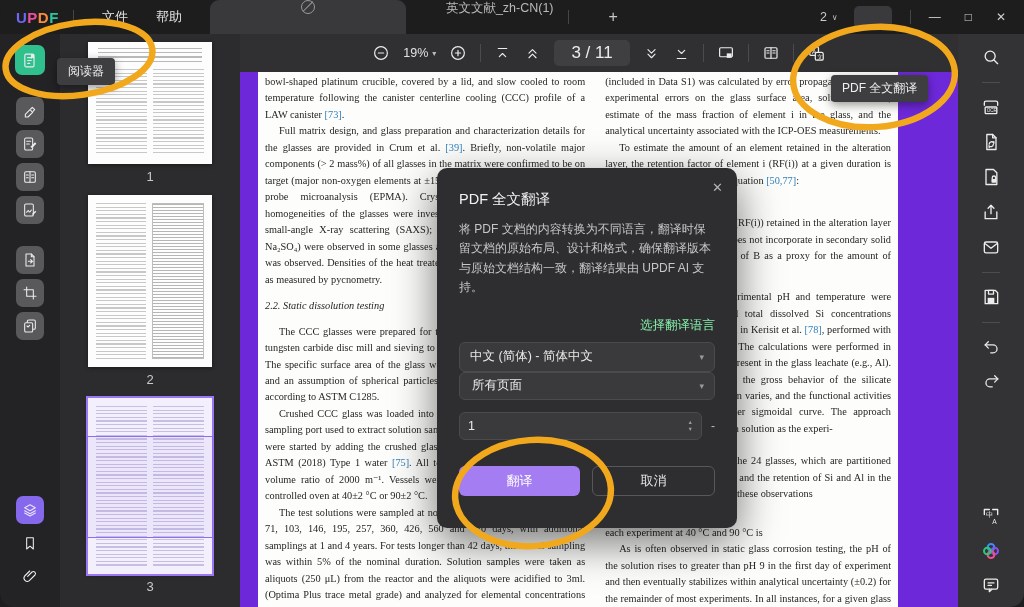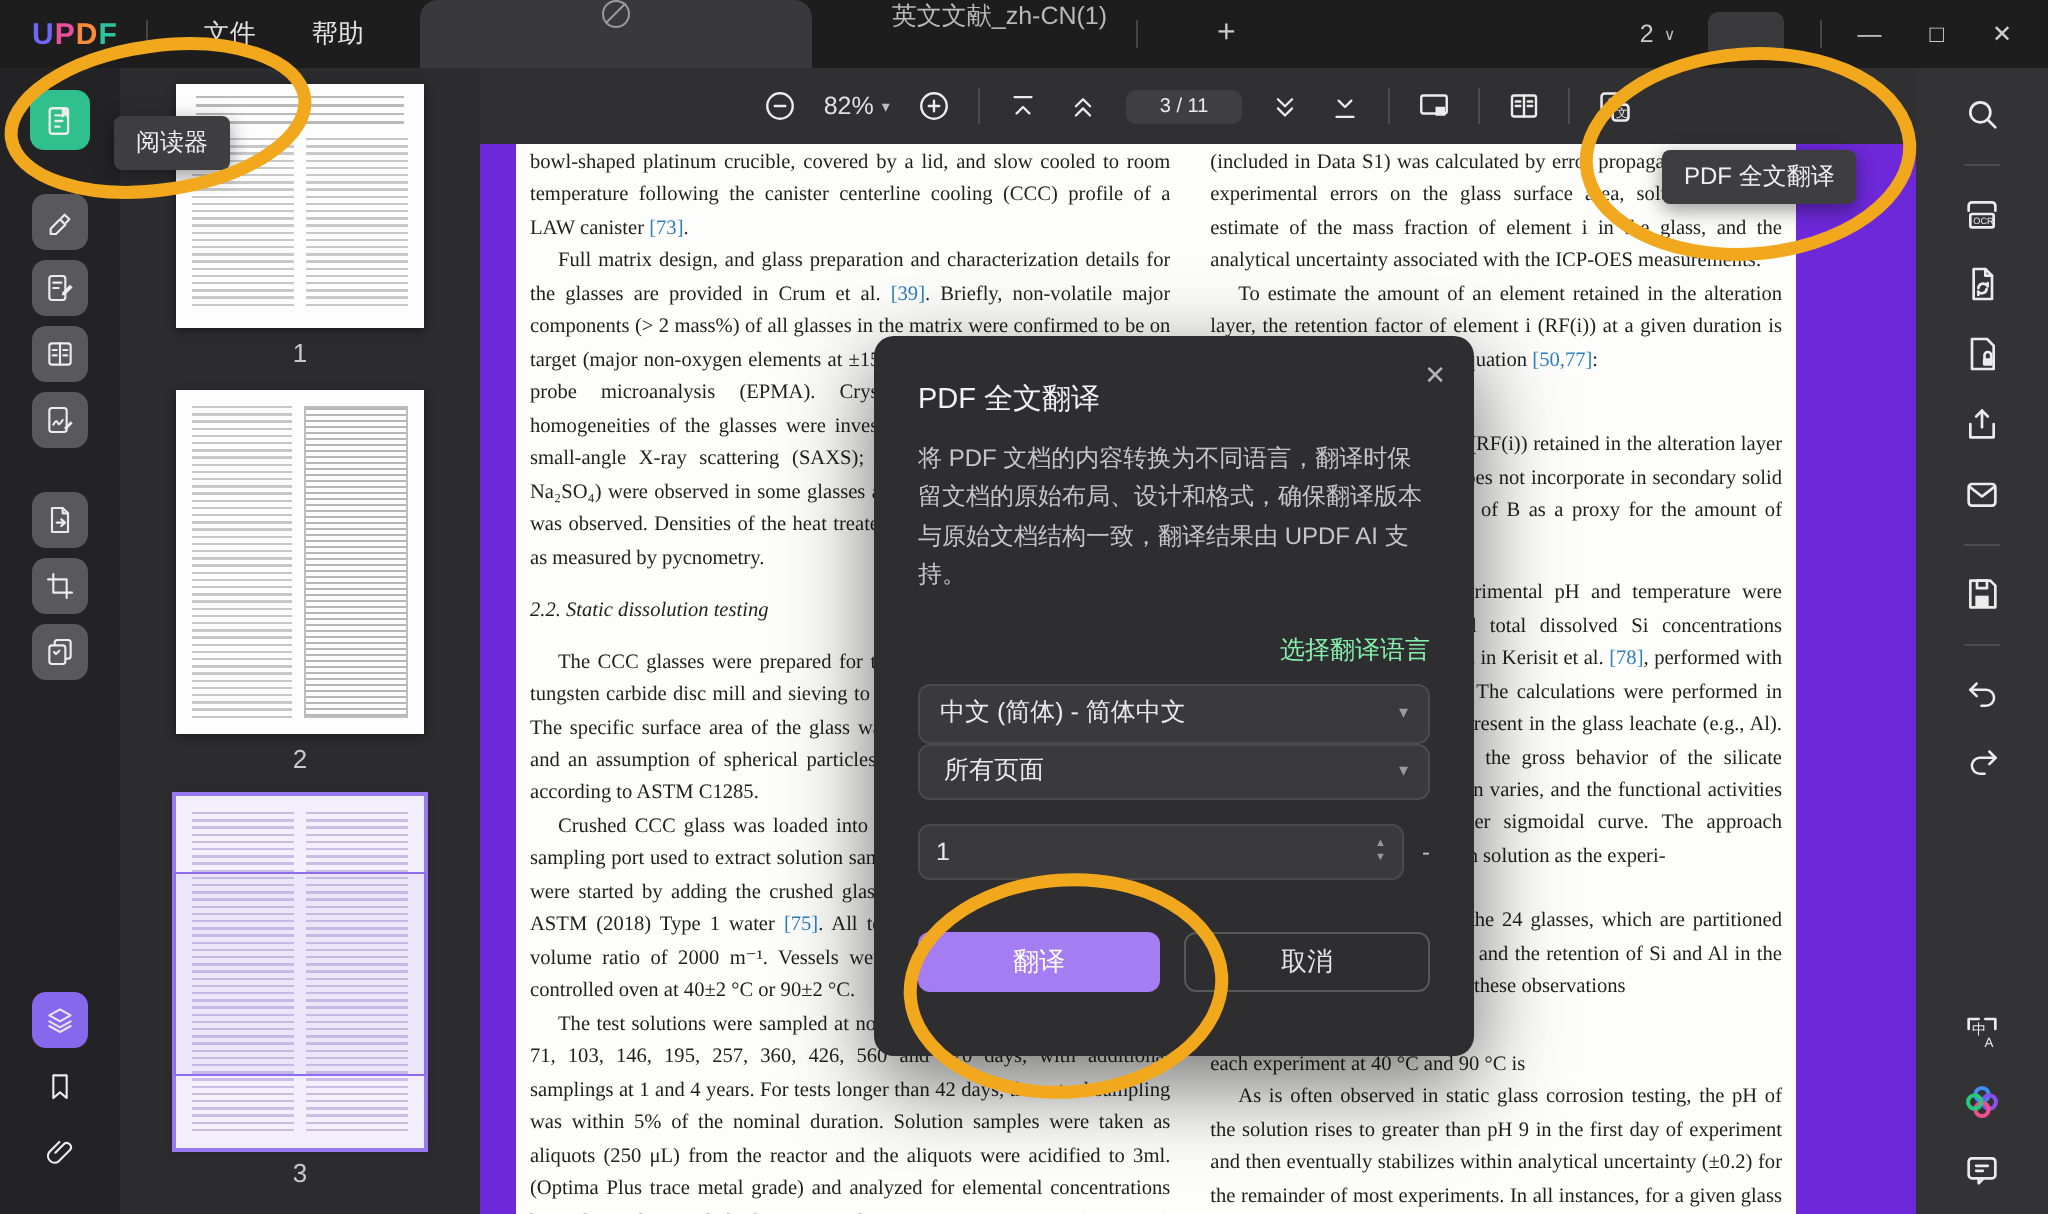--- a/index.html
+++ b/index.html
@@ -1,18 +1,18 @@
 <!DOCTYPE html>
 <html><head>
 <meta charset="utf-8">
 <style>
   * { margin:0; padding:0; box-sizing:border-box; }
   html,body { width:1024px; height:607px; overflow:hidden; background:#1d1d1e;
               font-family:"Liberation Sans","DejaVu Sans",sans-serif; }
-  .app { position:relative; width:1024px; height:607px; display:flex; flex-direction:column; overflow:hidden; }
+  .app { position:relative; width:1024px; height:607px; display:flex; flex-direction:column; overflow:hidden;border-radius:14px; }
 
   
   .titlebar { height:34px; background:#1d1d1e; display:flex; align-items:center; flex-shrink:0; color:#d8d8d8; }
   .logo { font-size:15px; font-weight:bold; letter-spacing:.5px; margin-left:16px; }
   .tb-sep { width:1px; height:14px; background:#454547; margin:0 14px; }
   .menu-item { font-size:13px; color:#e3e3e3; padding:0 14px; cursor:default; }
   .tab { height:34px; display:flex; align-items:center; padding:0 12px; gap:10px; font-size:12.5px; color:#b9b9b9;flex-direction:column; }
   .tab.active { background:#39393b; border-radius:9px 9px 0 0; color:#ececec; width:196px; margin-left:14px; }
   .tab .tab-label { flex:1; text-align:center; white-space:nowrap; overflow:hidden; }
   .tab-icon { width:14px; height:14px; border:1.3px solid #9a9a9a; border-radius:50%; position:relative; flex-shrink:0; }
@@ -57,21 +57,21 @@
   .t3-viewport { position:absolute; left:-1px; right:-1px; top:38px; height:102px; border:1.5px solid #8f6cf0; background:rgba(150,120,240,.07); }
   .tnum { margin:5px 0 11px; text-align:center; color:#c9c9c9; font-size:13px; flex-shrink:0; width:100%; }
 
   
   .doc-col { flex:1; display:flex; flex-direction:column; min-width:0; }
   .toolbar { height:38px; background:#303032; display:flex; align-items:center; justify-content:center; gap:13px; color:#d6d6d6; flex-shrink:0; }
   .tbtn { display:flex; align-items:center; gap:4px; }
   .zoom-text { font-size:12.5px; color:#e2e2e2; }
   .caret { font-size:8px; color:#bdbdbd; }
   .tdiv { width:1px; height:18px; background:#4b4b4d; }
-  .page-box { background:#3f3f42; border-radius:5px; padding:3px 17px; font-size:10px; color:#ebebeb; }
+  .page-box { background:#3f3f42; border-radius:5px; padding:3px 17px; font-size:17px; color:#ebebeb; }
 
   .doc-area { flex:1; background:#6d28d9; position:relative; overflow:hidden; }
   .page { position:absolute; left:18px; top:0; width:640px; bottom:-6px; background:#fdfdfb; padding:2px 7px 0;
           display:flex; gap:20px; }
   .pcol { overflow:hidden; font-family:"Liberation Serif","DejaVu Serif",serif; font-size:10.3px; line-height:1.6;
           color:#1f1f1f; text-align:justify; }
   .pcol.left { flex:1.12; }
   .pcol.right { flex:1; }
   .dpar { margin:0; }
   .dpar.ind { text-indent:14px; }
@@ -255,21 +255,21 @@
       <div class="tnum">3</div>
     </div>
 
     <div class="doc-col">
       <div class="toolbar">
         <svg class="ic" width="18" height="18" viewBox="0 0 24 24">
           <circle cx="12" cy="12" r="8.5"></circle>
             <path d="M8.5 12h7"></path>
         </svg>
         <div class="tbtn">
-          <span class="zoom-text">82%</span>
+          <span class="zoom-text">19%</span>
           <span class="caret">▾</span>
         </div>
         <svg class="ic" width="18" height="18" viewBox="0 0 24 24">
           <circle cx="12" cy="12" r="8.5"></circle>
             <path d="M8.5 12h7M12 8.5v7"></path>
         </svg>
         <div class="tdiv"></div>
         <svg class="ic" width="17" height="17" viewBox="0 0 24 24">
           <path d="M6 5h12"></path>
             <path d="M7.5 16.5L12 12l4.5 4.5"></path>

